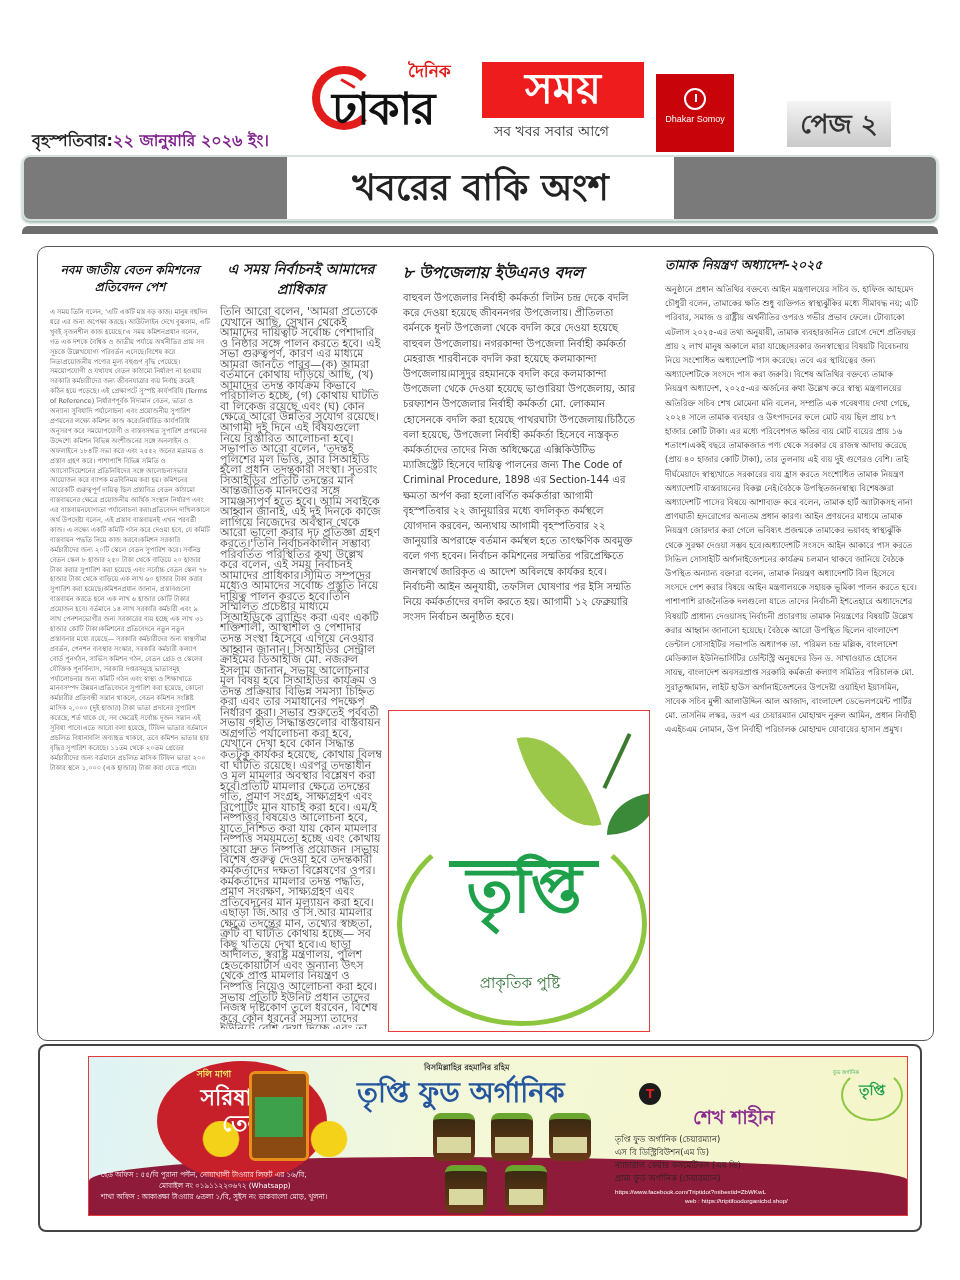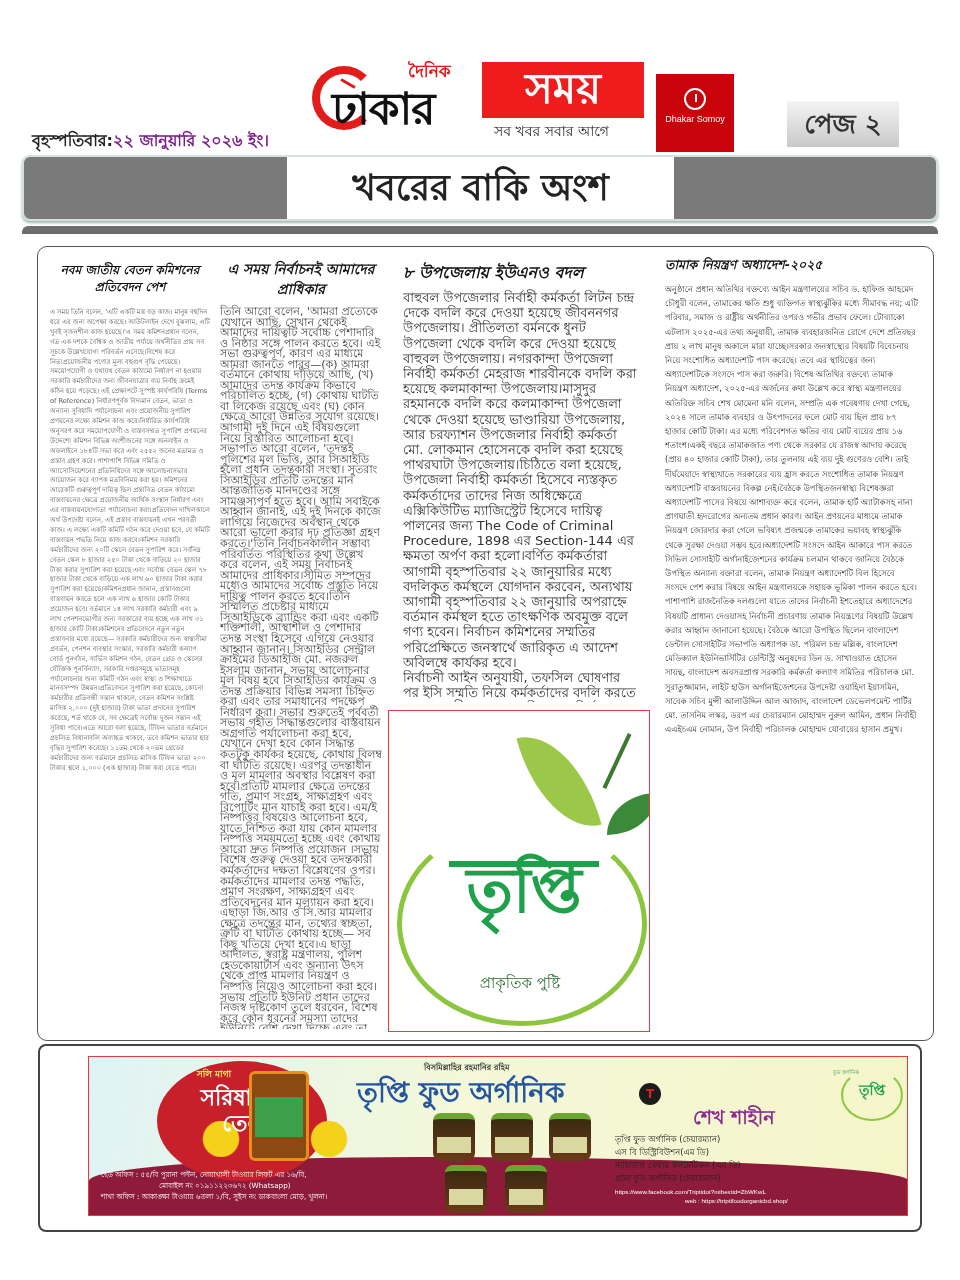--- a/index.html
+++ b/index.html
@@ -11,42 +11,42 @@
   .logo-clock { position: absolute; left: 0; top: 8px; width: 64px; height: 64px; border-radius: 50%; border: 8px solid #e21b1b; border-right-color: transparent; }
   .logo-clock-hand { position: absolute; left: 28px; top: 24px; width: 16px; height: 3px; background: #e21b1b; transform: rotate(30deg); }
   .logo-doinik { position: absolute; left: 96px; top: 0px; color: #e21b1b; font-weight: bold; font-size: 17px; font-family: "DejaVu Sans", sans-serif; text-align: center; }
   .logo-dhakar { position: absolute; left: 20px; top: 18px; font-size: 44px; font-weight: bold; color: #111; letter-spacing: -1px; }
   .logo-somoy { position: absolute; left: 170px; top: 4px; width: 162px; height: 56px; background: #ee1c1c; color: #ffffff; font-size: 42px; font-weight: bold; text-align: center; line-height: 54px; }
   .logo-tagline { position: absolute; left: 182px; top: 62px; font-size: 14px; color: #222; }
   .brand-badge { position: absolute; left: 656px; top: 74px; width: 78px; height: 78px; background: #c8040a; color: #fff; text-align: center; }
   .brand-badge-clock { width: 22px; height: 22px; border: 2px solid #fff; border-radius: 50%; margin: 14px auto 4px; position: relative; }
   .brand-badge-clock::after { content: ""; position: absolute; left: 9px; top: 4px; width: 2px; height: 8px; background: #fff; }
   .brand-badge-text { font-size: 9px; font-family: "Liberation Sans", sans-serif; }
-  .page-badge { position: absolute; left: 787px; top: 101px; width: 112px; height: 46px; background: linear-gradient(#f4f4f4, #c9c9c9); color: #333; font-size: 26px; font-weight: bold; text-align: center; line-height: 46px; }
+  .page-badge { position: absolute; left: 787px; top: 101px; width: 104px; height: 46px; background: linear-gradient(#f4f4f4, #c9c9c9); color: #333; font-size: 26px; font-weight: bold; text-align: center; line-height: 46px; }
   .date-line { position: absolute; left: 32px; top: 128px; font-size: 16px; font-weight: bold; color: #222; }
   .date-line .date-hl { color: #7d1f8a; }
 
   
   .section-bar { position: absolute; left: 22px; top: 155px; width: 916px; height: 66px; background: #7a7a7a; border-radius: 8px; box-shadow: 0 2px 3px #9fb6b1; border: 2px solid #d6e0dc; }
   .section-title { position: absolute; left: 287px; top: 157px; width: 387px; height: 62px; background: #fff; font-size: 36px; font-weight: bold; color: #222; text-align: center; line-height: 62px; }
   .section-strip { position: absolute; left: 22px; top: 226px; width: 916px; height: 8px; background: #6d6d6d; border-radius: 6px 6px 0 0; }
 
   
   .article-frame { position: absolute; left: 37px; top: 246px; width: 897px; height: 795px; border: 1px solid #555; border-radius: 10px; }
   .col { position: absolute; font-size: 9.2px; line-height: 12.2px; color: #444; text-align: left; overflow: hidden; }
   .col-h { font-weight: bold; color: #111; text-align: center; font-style: italic; }
   .col1 { left: 50px; top: 262px; width: 160px; height: 770px; }
   .col1 .col-h { font-size: 12px; line-height: 17px; margin-bottom: 12px; }
   .col1 .col-body { font-size: 6.6px; line-height: 9.9px; color: #555; }
   .col2 { left: 220px; top: 259px; width: 162px; height: 770px; }
   .col2 .col-h { font-size: 14px; line-height: 20px; margin-bottom: 8px; }
   .col2 .col-body { font-size: 11px; line-height: 10.55px; color: #444; }
   .col3 { left: 403px; top: 262px; width: 235px; height: 440px; }
   .col3 .col-h { font-size: 16px; line-height: 22px; text-align: left; margin-bottom: 6px; }
-  .col3 .col-body { font-size: 13px; line-height: 15.2px; color: #333; }
+  .col3 .col-body { font-size: 10px; line-height: 15.2px; color: #333; }
   .col4 { left: 653px; top: 256px; width: 265px; height: 780px; }
   .col4 .col-h { font-size: 12.5px; line-height: 18px; text-align: left; margin-bottom: 8px; padding-left: 12px; }
   .col4 .col-body { font-size: 8.2px; line-height: 14.2px; color: #333; padding-left: 12px; }
 
   
   .ad-logo { position: absolute; left: 388px; top: 710px; width: 262px; height: 322px; border: 1px solid #e53b3b; background: #fff; overflow: hidden; }
   .ad-ring { position: absolute; left: 8px; top: 110px; width: 250px; height: 205px; border: 5px solid #8cc63f; border-radius: 50%; border-top-color: transparent; }
   .leaf1 { position: absolute; left: 140px; top: 18px; width: 60px; height: 105px; background: #9cc84a; border-radius: 0 100% 0 100%; transform: rotate(-15deg); }
   .leaf2 { position: absolute; left: 218px; top: 82px; width: 50px; height: 42px; background: #3b8a3a; border-radius: 100% 0 100% 0; }
   .sprig { position: absolute; left: 226px; top: 20px; width: 4px; height: 60px; background: #3b7a2f; transform: rotate(25deg); }

